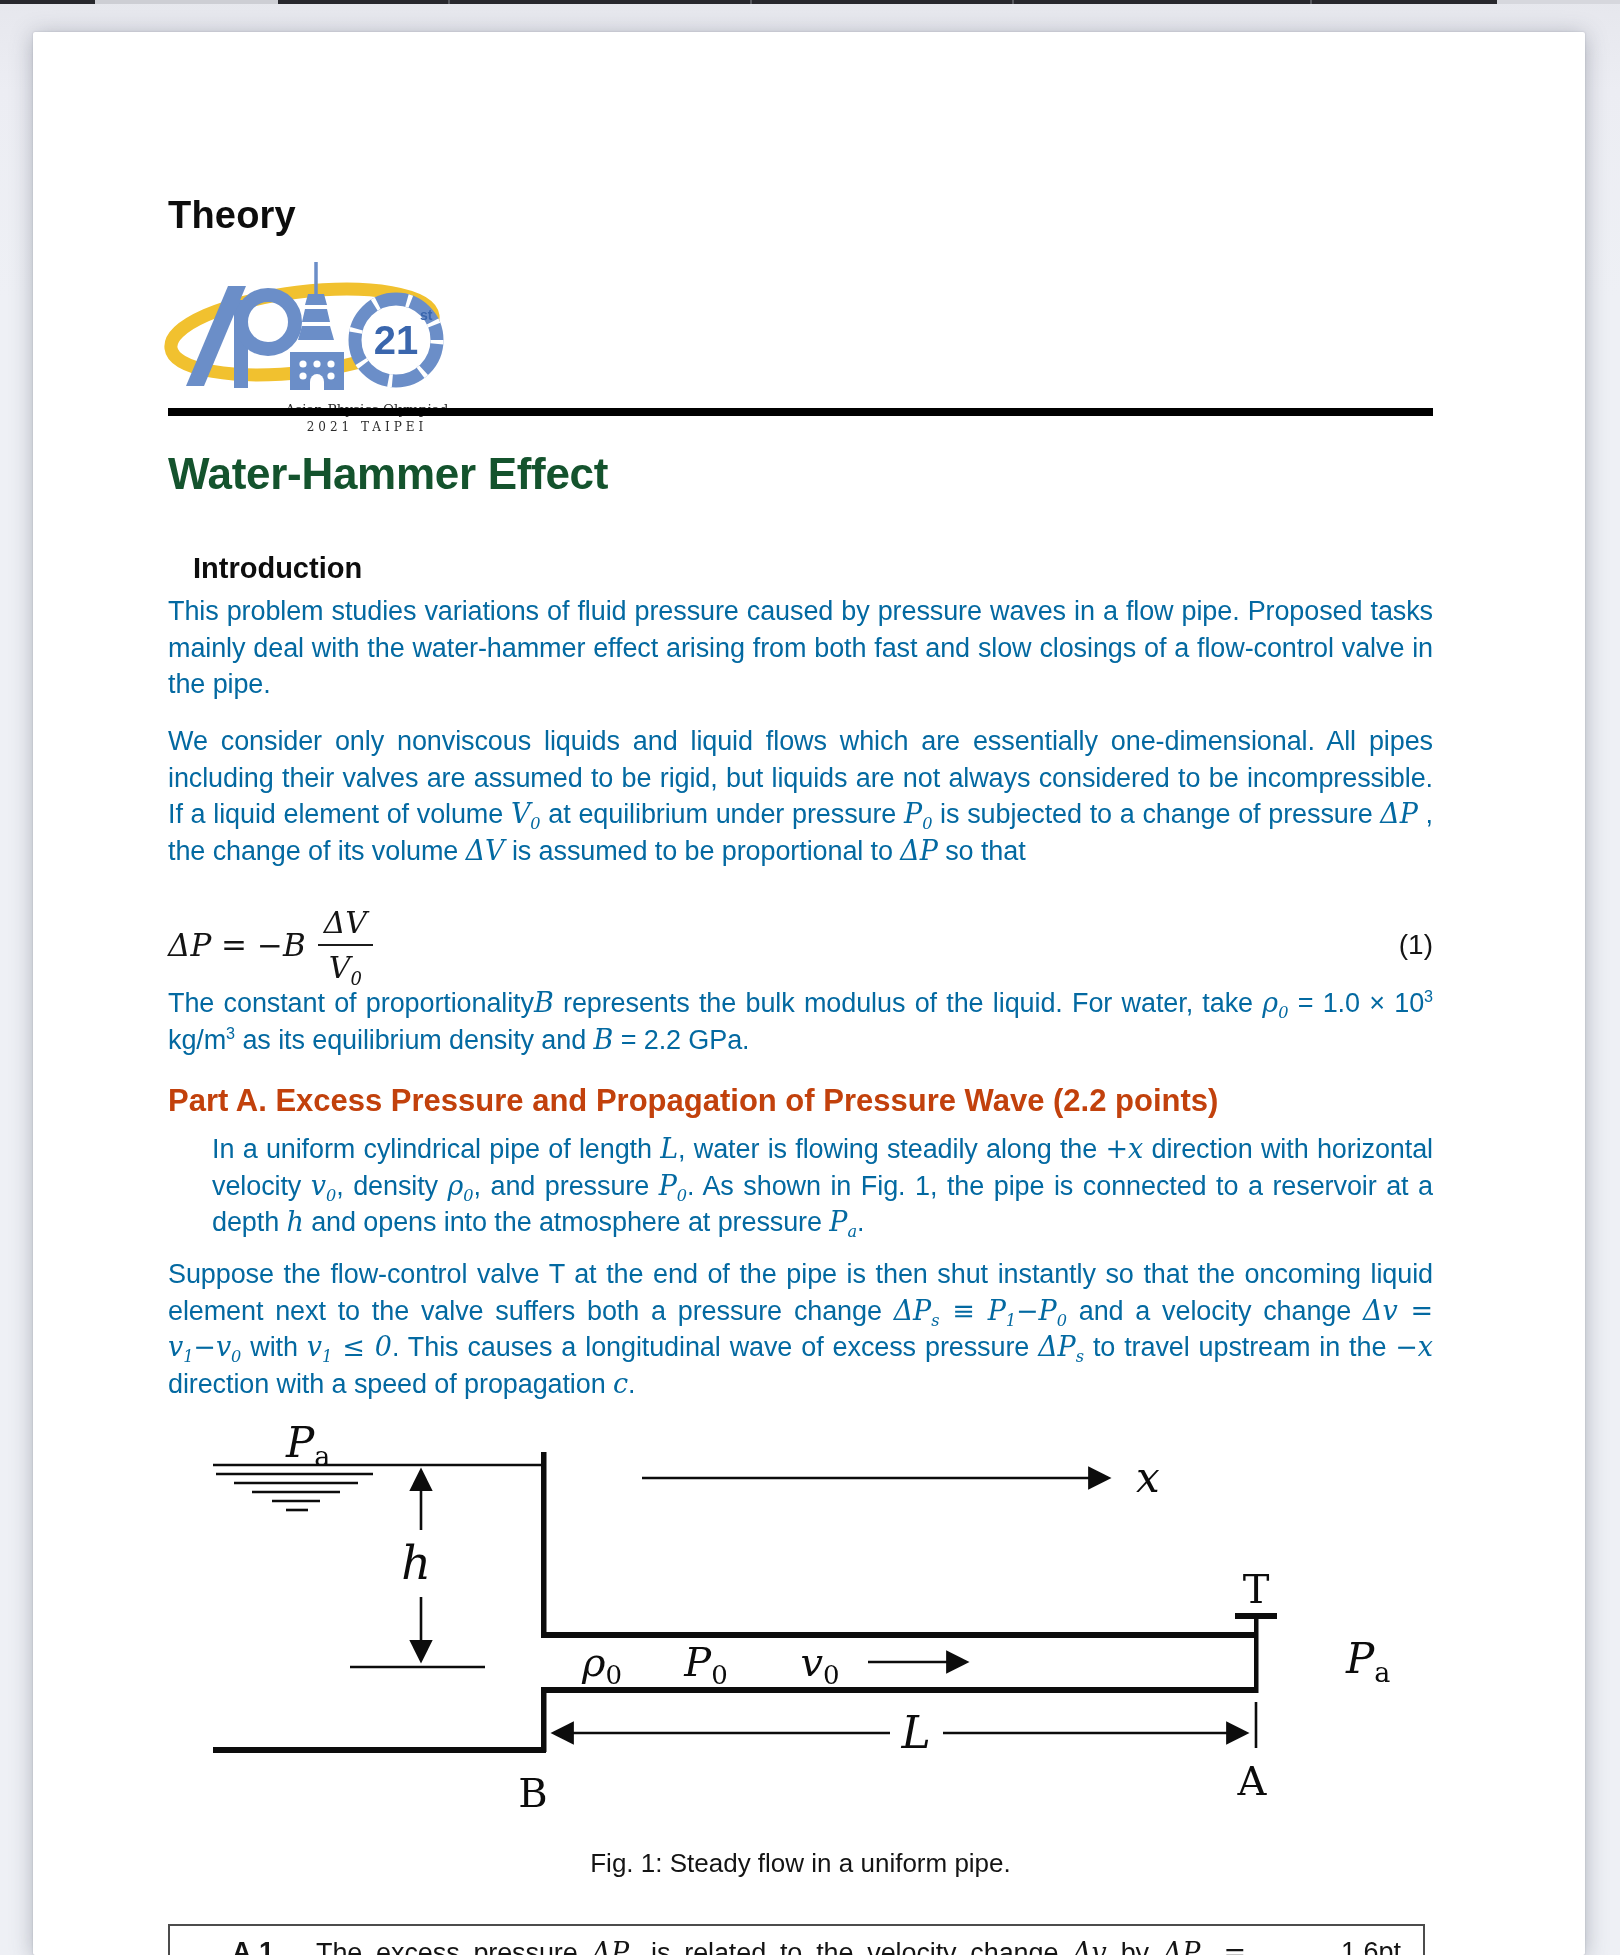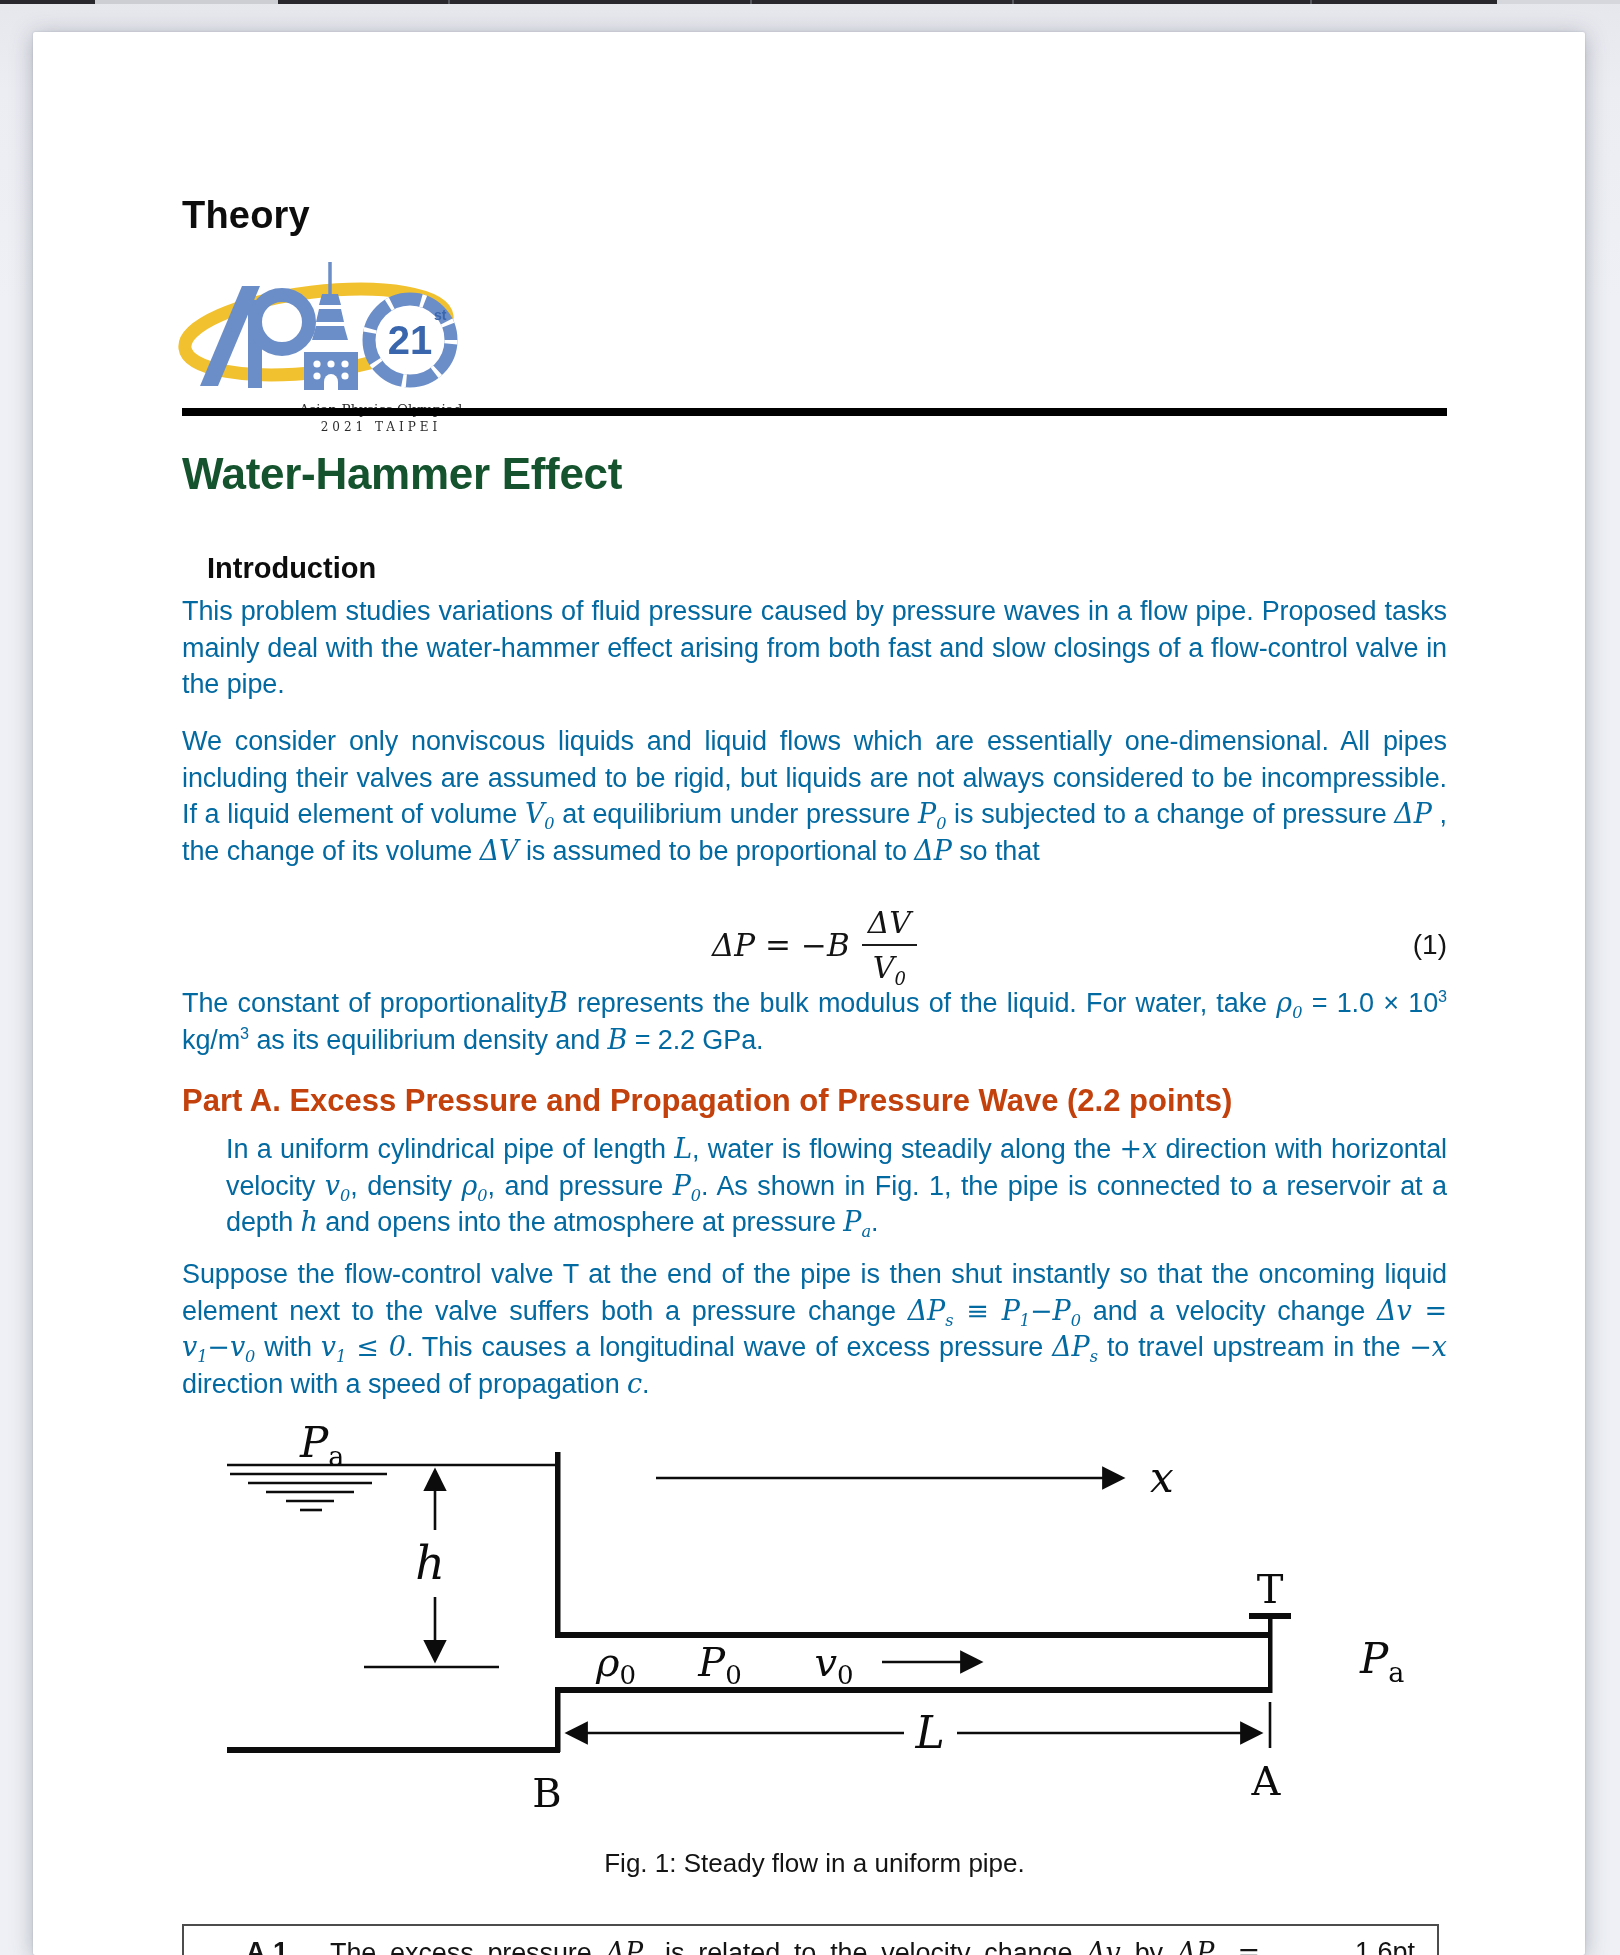--- a/index.html
+++ b/index.html
@@ -3,36 +3,36 @@
 <meta charset="utf-8">
 <style>
   html,body{margin:0;padding:0;background:#eef0f5;}
   .viewer{position:relative;width:1620px;height:1955px;overflow:hidden;
     background:linear-gradient(180deg,#e6e7ed 0px,#ecedf3 90px,#eef0f5 300px);
     font-family:"Liberation Sans",sans-serif;}
   .topbar{position:absolute;top:0;left:0;width:1620px;height:4px;background:#28282d;}
   .topbar .seg{position:absolute;top:0;height:4px;}
   .page{position:absolute;left:33px;top:32px;width:1552px;height:1923px;background:#ffffff;
     border-radius:2px;box-shadow:0 3px 22px rgba(70,75,95,.38),0 0 2px rgba(70,75,95,.25);}
-  .content{position:absolute;left:149px;top:0;width:1265px;height:1445px;}
+  .content{position:absolute;left:135px;top:0;width:1265px;height:1445px;}
   .abs{position:absolute;left:0;right:0;}
   .kicker{top:162px;font-size:38px;font-weight:700;color:#0d0d0d;letter-spacing:.2px;}
   .logo{position:absolute;top:222px;left:-6px;width:300px;height:188px;}
   .right-col{position:absolute;top:156px;right:0;text-align:right;}
   .qcode{font-size:132px;font-weight:700;letter-spacing:-4px;line-height:.95;color:#000;}
   .lang{font-size:29px;color:#0d0d0d;margin-top:8px;}
   .rule{top:376px;height:8px;background:#000;}
   .title{top:417px;font-size:44px;font-weight:700;color:#14532d;letter-spacing:-.3px;}
   .h2{font-size:29px;font-weight:700;color:#0d0d0d;margin-left:25px;}
   .intro-h{top:520px;}
   .para{font-size:27px;line-height:36.5px;color:#0369a1;text-align:justify;letter-spacing:-.1px;}
   .p1{top:561px;} .p2{top:691px;} .p3{top:953px;}
   .m{font-family:"DejaVu Serif",serif;font-style:italic;}
   sub,sup{font-size:60%;line-height:0;}
-  .eq{top:853px;height:120px;display:flex;align-items:center;justify-content:center;}
+  .eq{top:853px;height:120px;display:flex;align-items:center;justify-content:flex-start;}
   .eq-row{display:flex;align-items:center;gap:12px;font-size:31px;color:#141414;}
   .frac{display:inline-flex;flex-direction:column;align-items:center;}
   .frac .bar{height:2.5px;background:#1c1c1c;align-self:stretch;margin:4px 0;}
   .frac .num,.frac .den{font-size:30px;padding:0 6px;}
   .eq-tag{position:absolute;right:0;top:50%;transform:translateY(-50%);font-size:28px;color:#141414;}
   .partA{top:1051px;font-size:31px;font-weight:700;color:#c2410c;}
   .p4{top:1099px;margin-left:44px;} .p5{top:1224px;}
   .fig{position:absolute;top:1383px;left:0;}
   .ft{font-family:"DejaVu Serif",serif;font-style:italic;fill:#0c0c0c;}
   .fr{font-family:"DejaVu Serif",serif;fill:#0c0c0c;}

